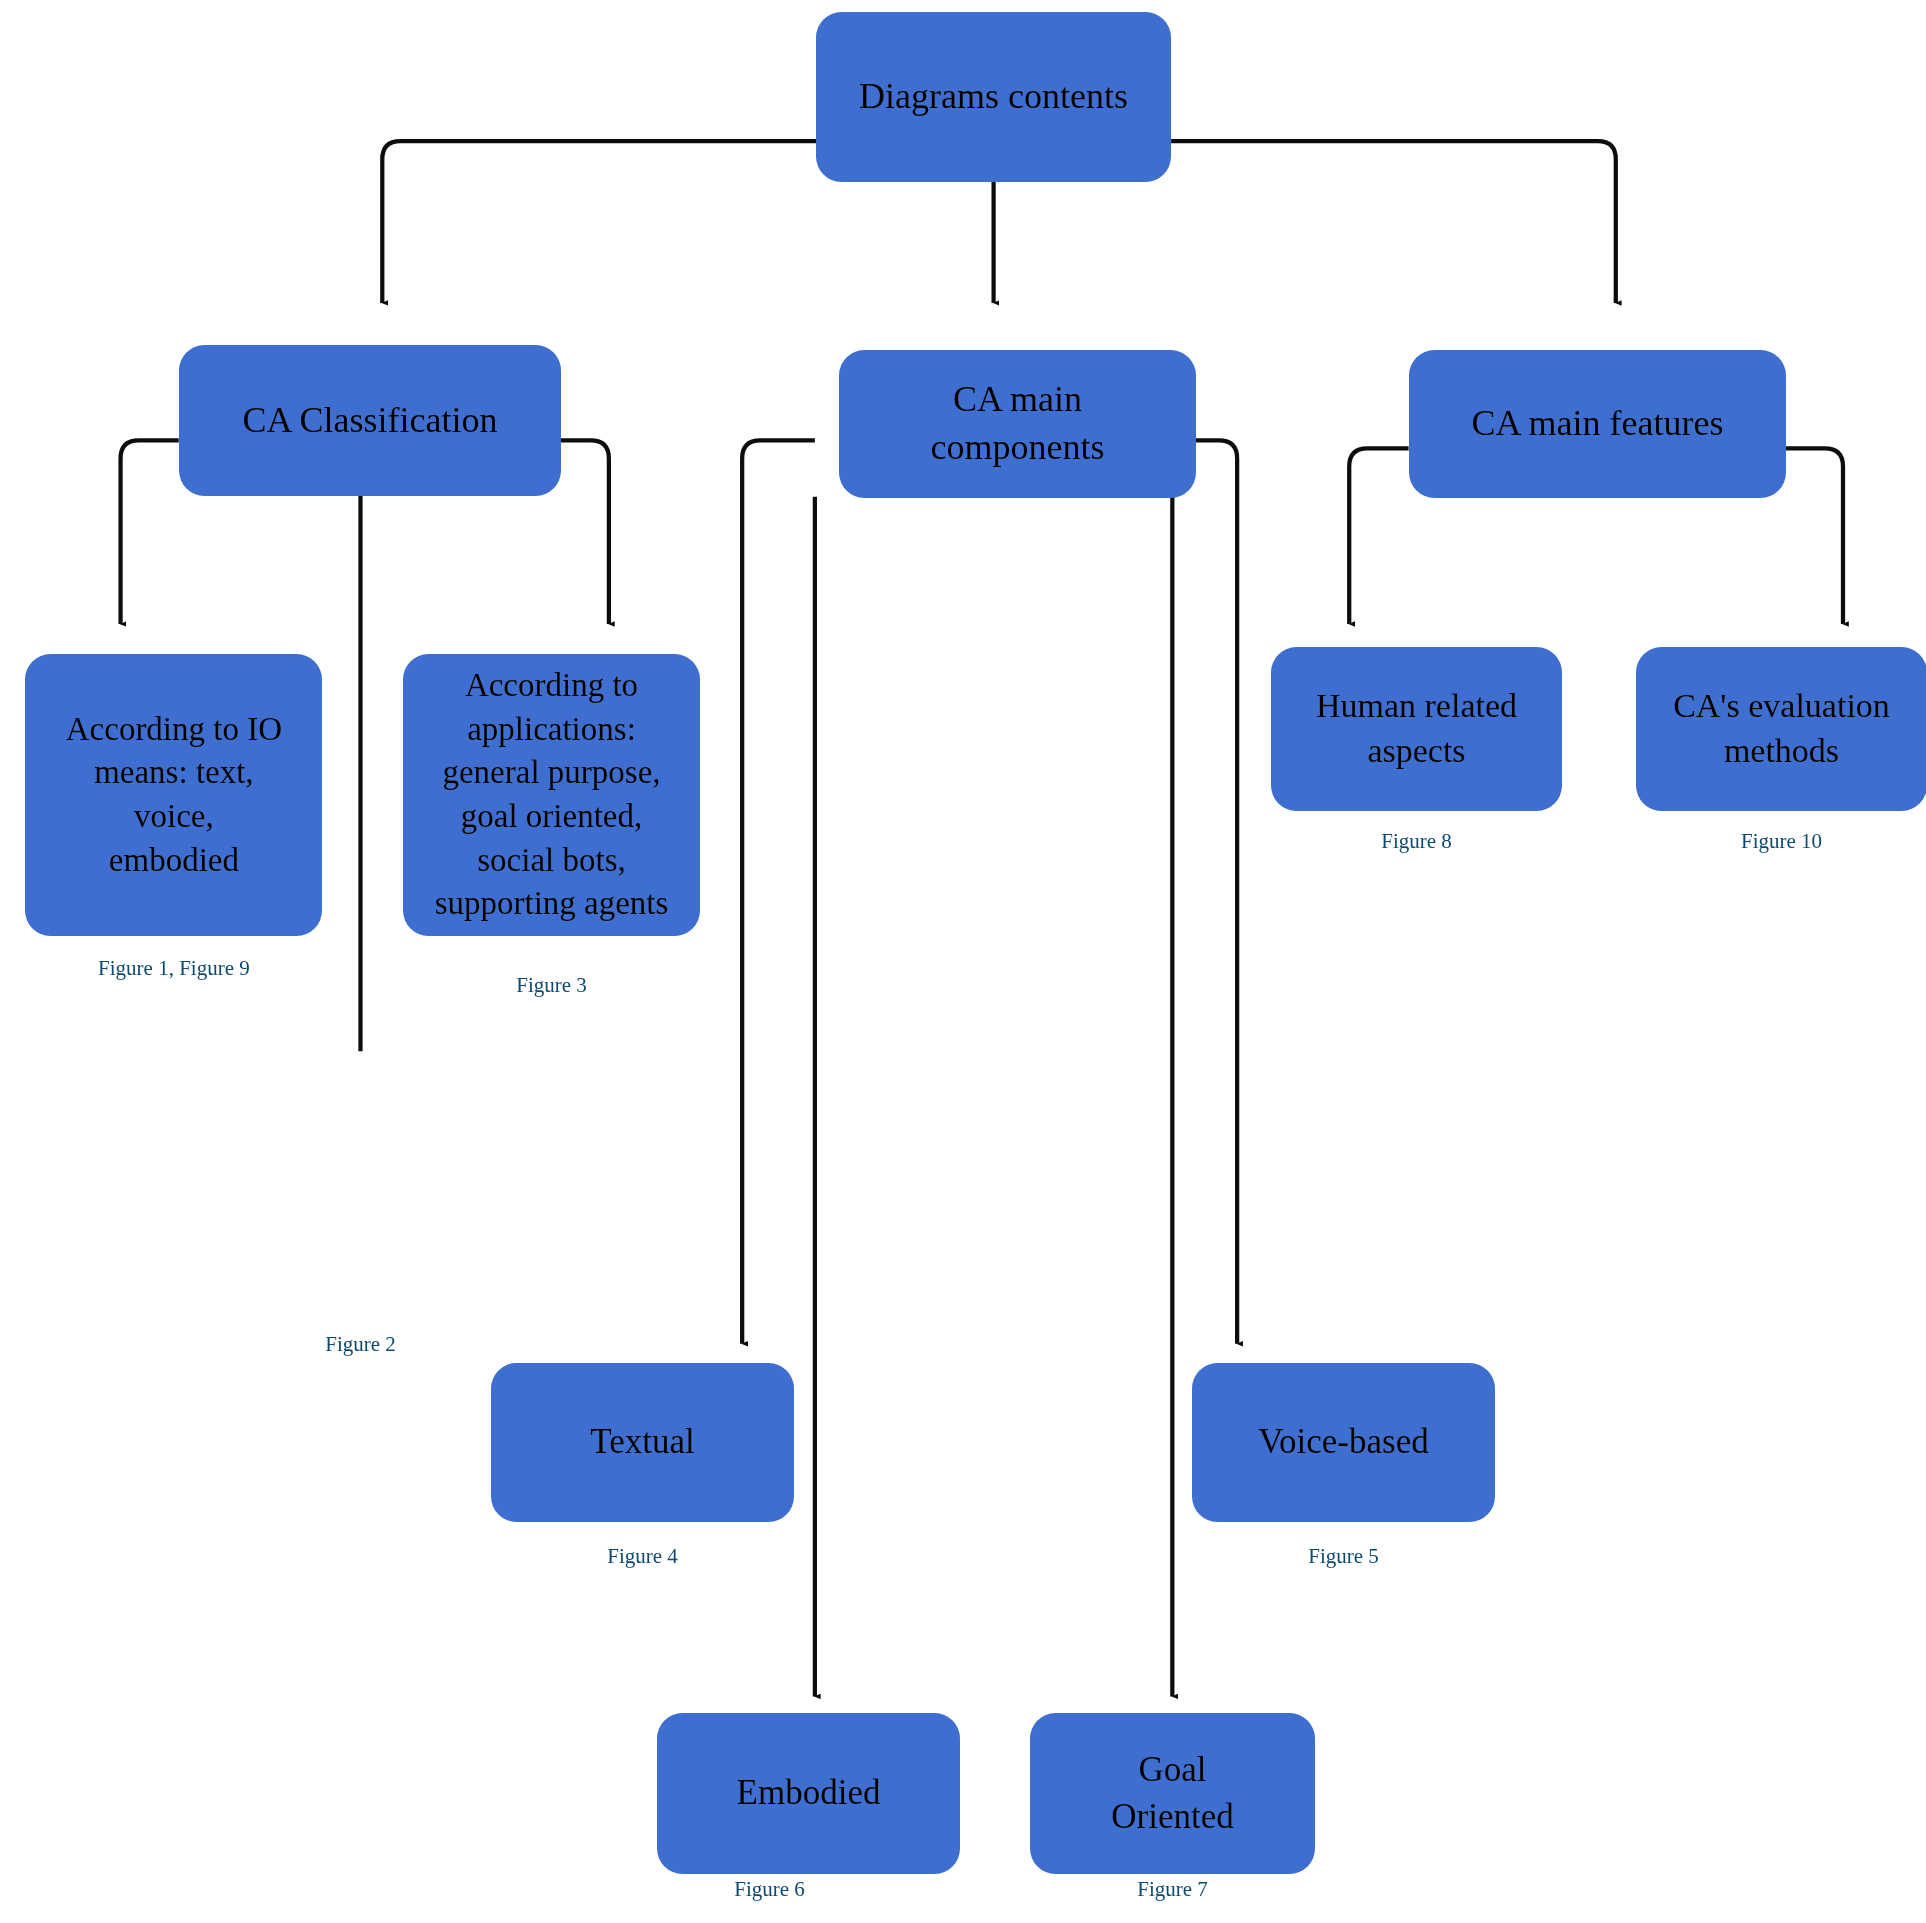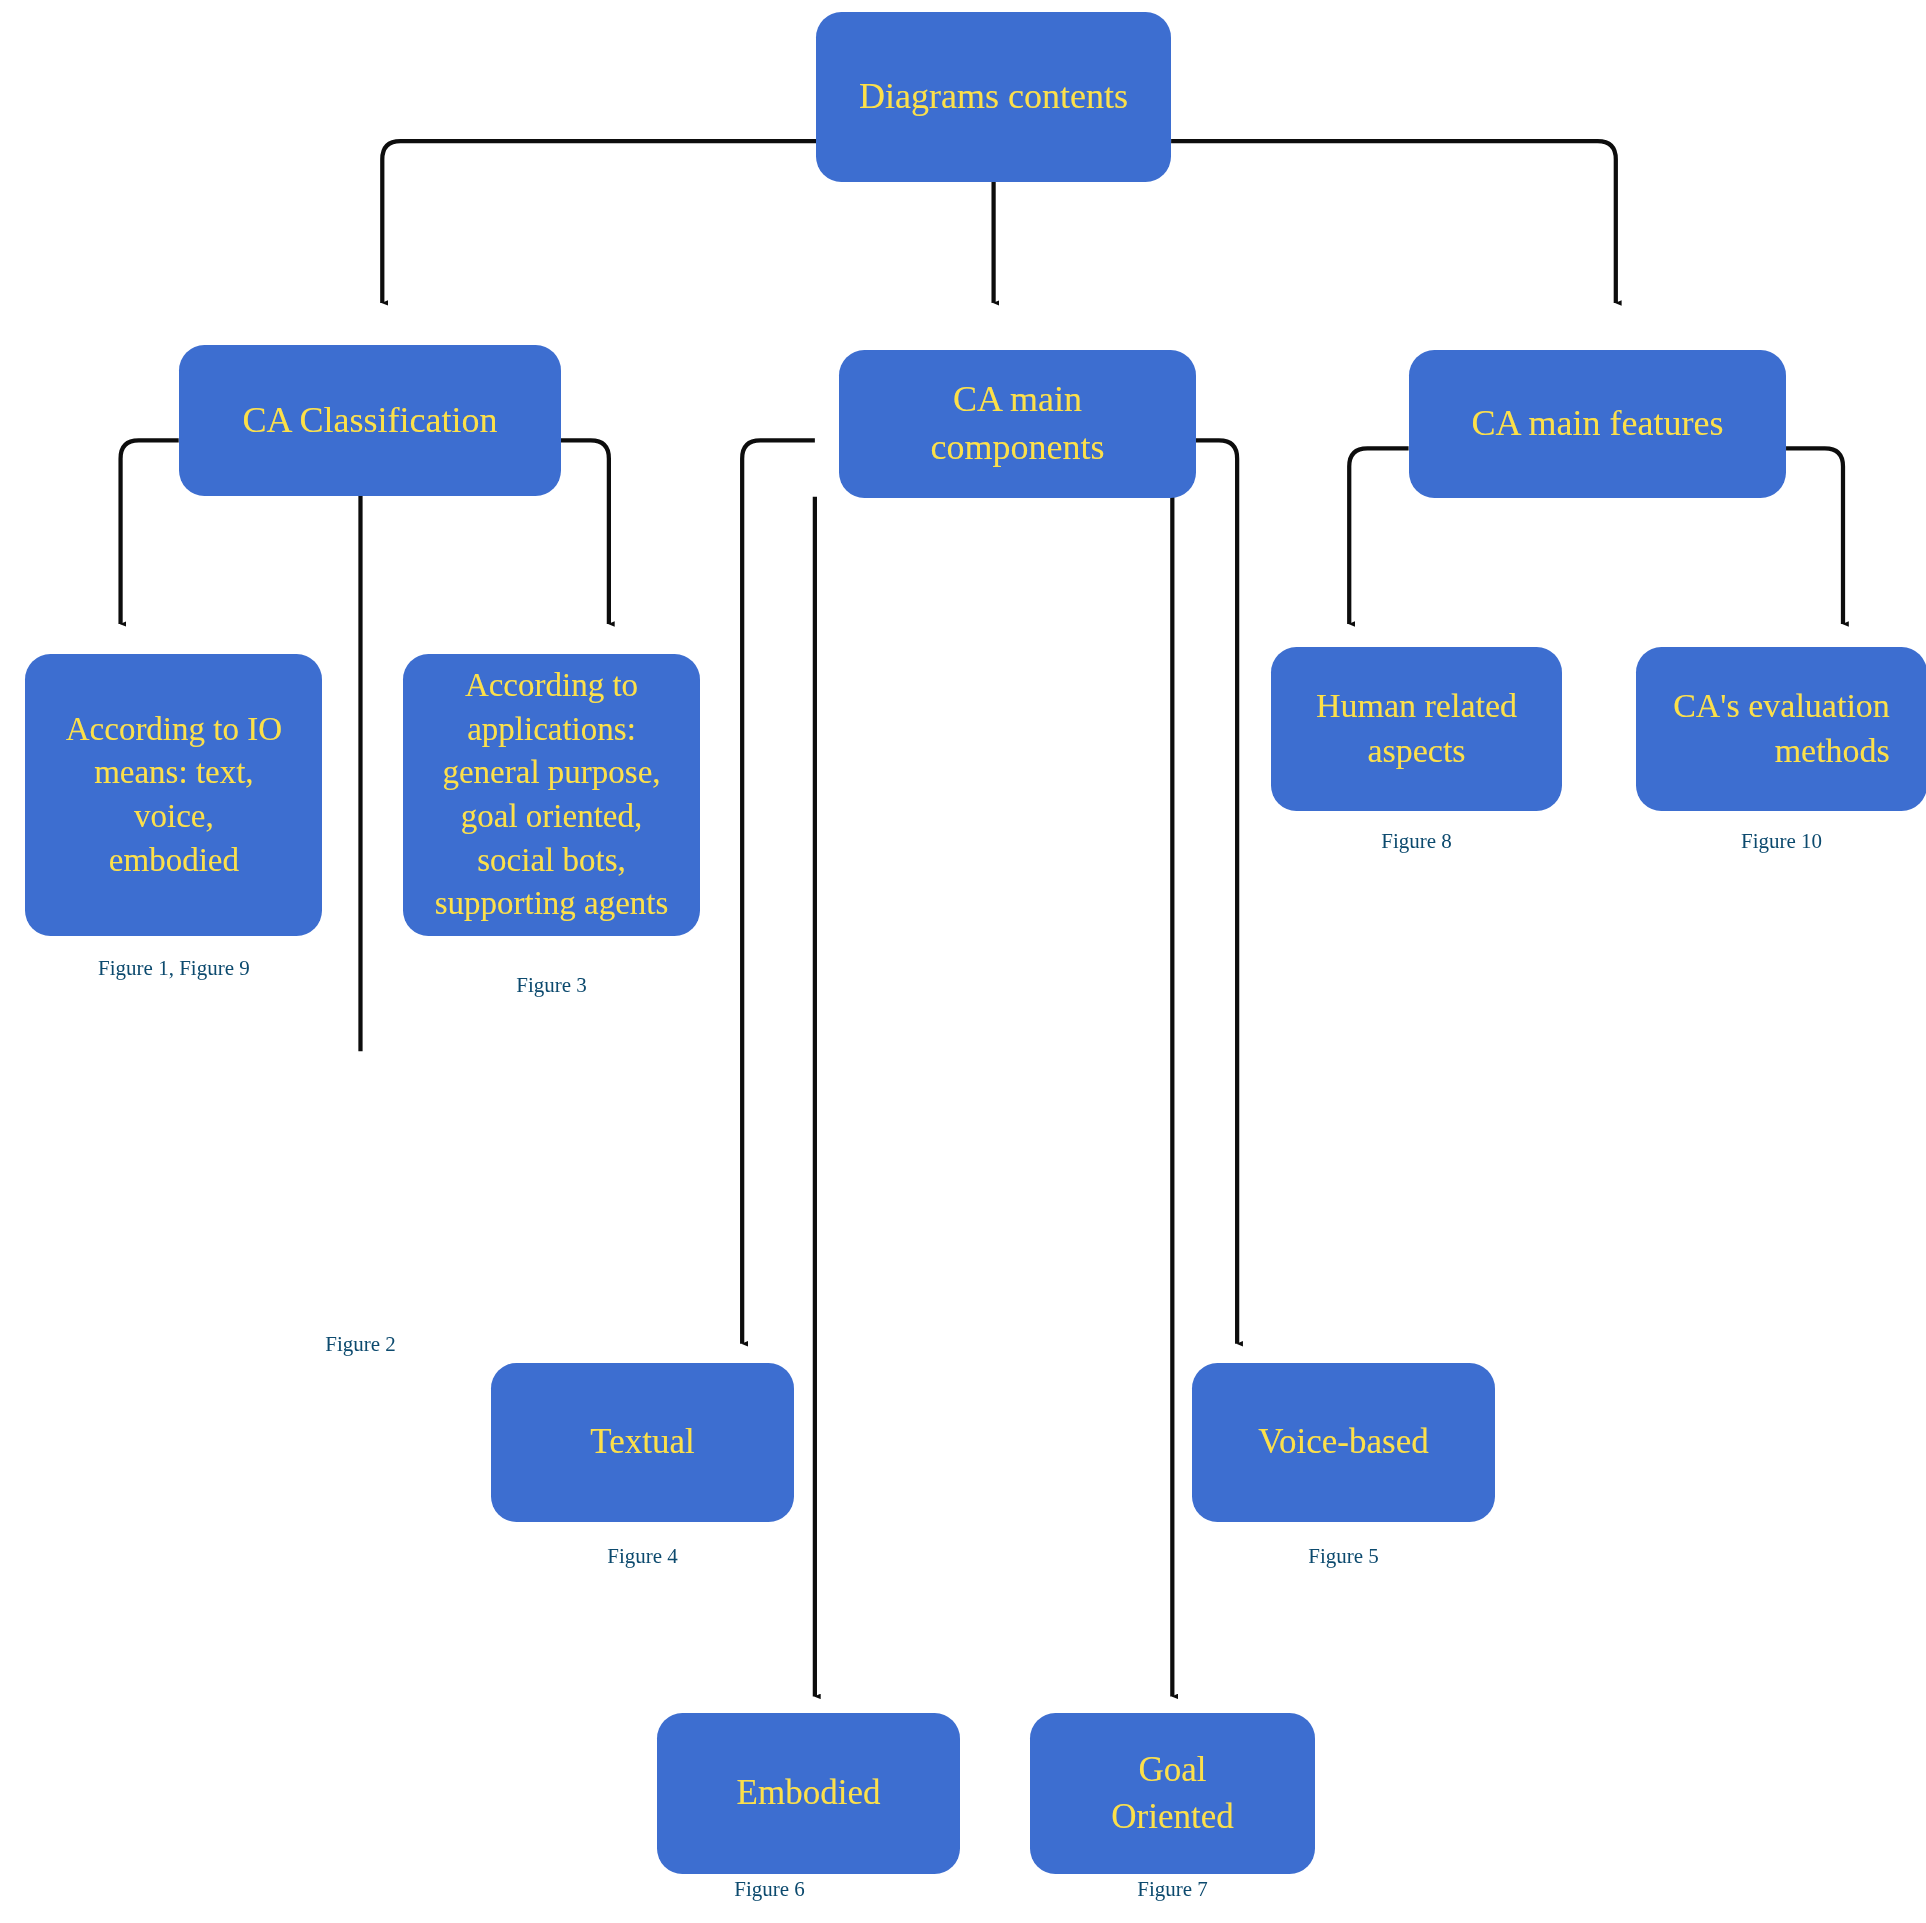--- a/index.html
+++ b/index.html
@@ -25,21 +25,21 @@
   }
   .node-box {
     position: absolute;
     box-sizing: border-box;
     background: #3d6ed0;
     border-radius: 25.4px;
     display: flex;
     align-items: center;
     justify-content: center;
     text-align: center;
-    color: #fde047;
+    color: #000000;
     line-height: 1.32;
     padding: 6px 28px;
     white-space: pre-line;
     text-shadow: 0 0 0.6px rgba(255,255,255,0.25);
   }
   .caption {
     position: absolute;
     text-align: center;
     color: #0c4a6e;
     font-size: 21px;
@@ -121,18 +121,18 @@
   <div class="caption" style="left:618px; top:1878px; width:303px;">Figure 6</div>
 
   <div class="node-box" style="left:1030px; top:1713px; width:285px; height:161px; font-size:35px;">Goal
 Oriented</div>
   <div class="caption" style="left:1030px; top:1878px; width:285px;">Figure 7</div>
 
   <div class="node-box" style="left:1271px; top:647px; width:291px; height:164px; font-size:34px;">Human related
 aspects</div>
   <div class="caption" style="left:1271px; top:830px; width:291px;">Figure 8</div>
 
-  <div class="node-box" style="left:1636px; top:647px; width:291px; height:164px; font-size:34px;text-align:right;">CA's evaluation
+  <div class="node-box" style="left:1636px; top:647px; width:291px; height:164px; font-size:34px;">CA's evaluation
 methods</div>
   <div class="caption" style="left:1636px; top:830px; width:291px;">Figure 10</div>
 
 </div>
 
 
 </body></html>

